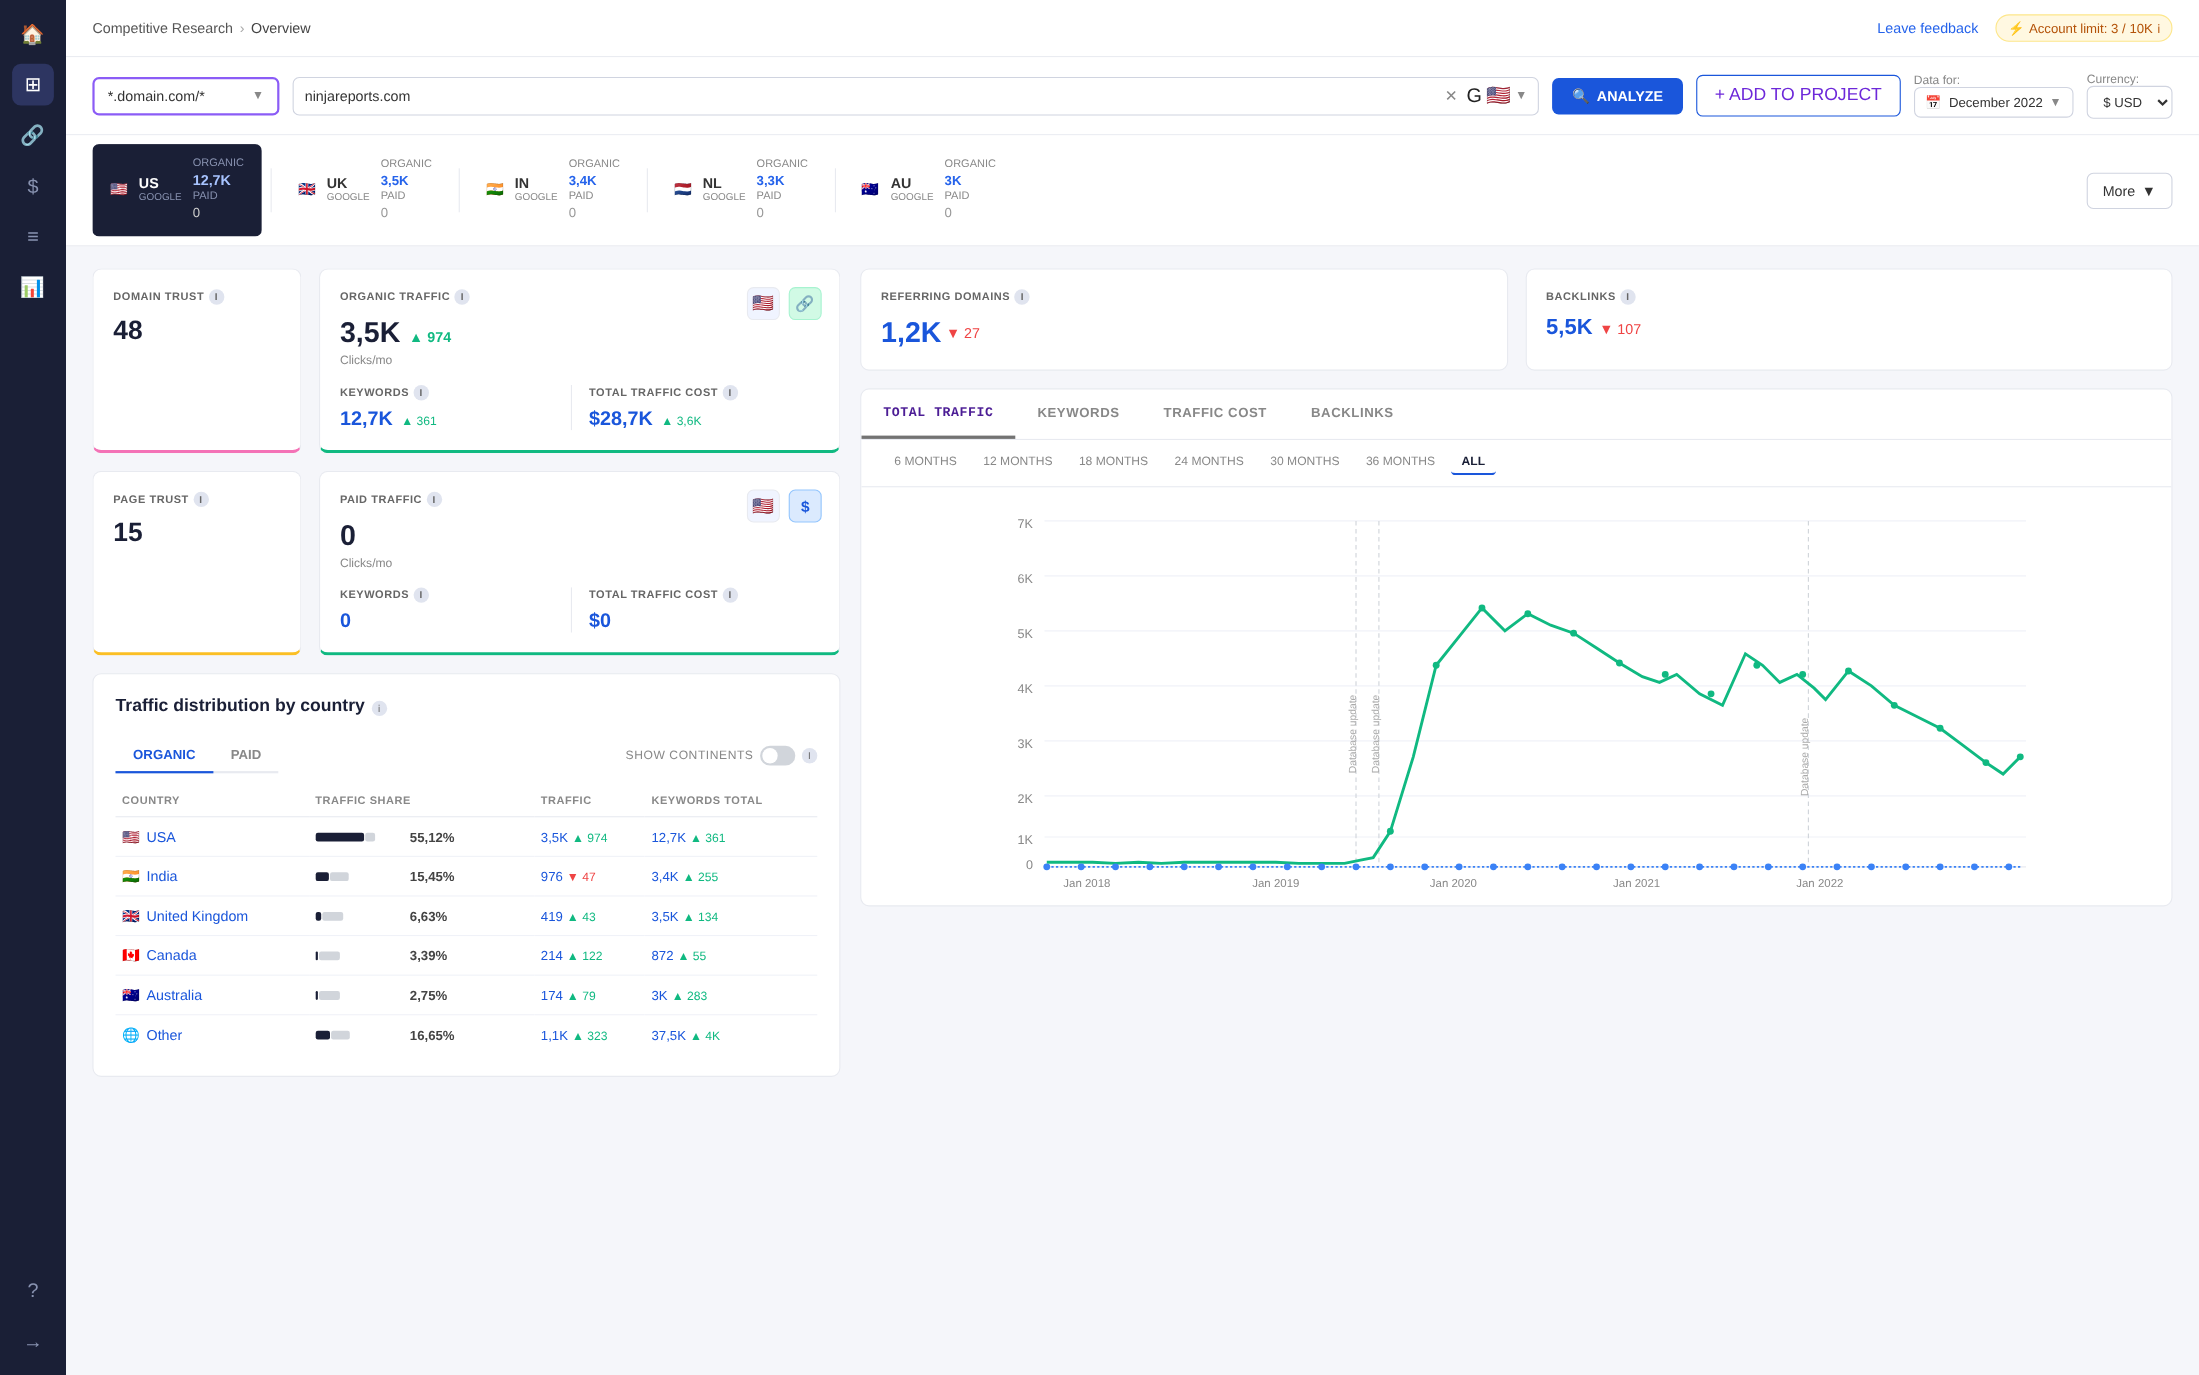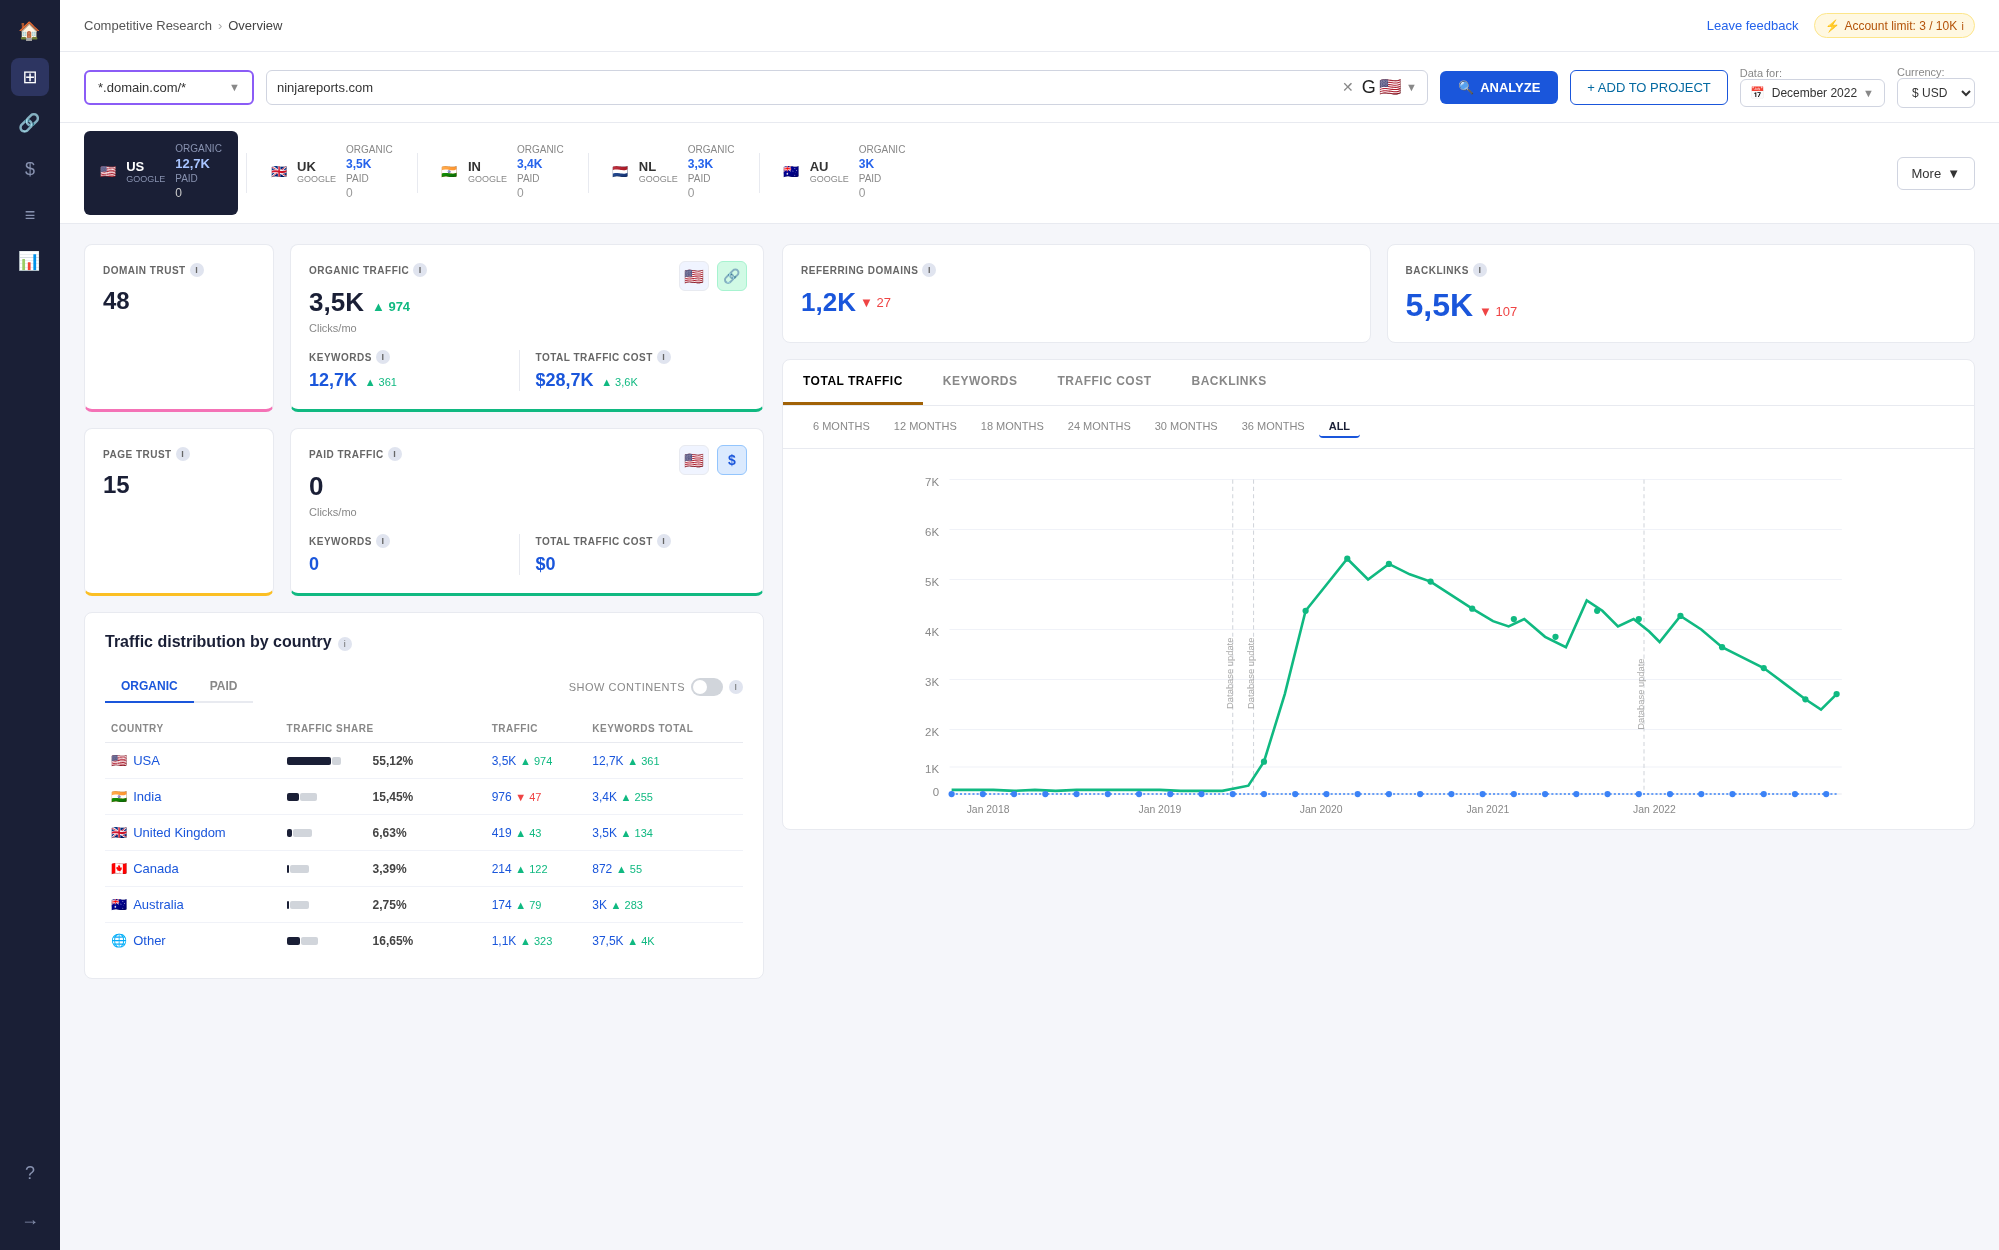--- a/index.html
+++ b/index.html
@@ -28,21 +28,21 @@
     
     .search-bar { background: #fff; padding: 14px 24px; border-bottom: 1px solid #e8eaf0; display: flex; align-items: center; gap: 12px; flex-shrink: 0; }
     .domain-select { border: 2px solid #8b5cf6; border-radius: 6px; padding: 8px 12px; font-size: 13px; background: #fff; display: flex; align-items: center; gap: 6px; min-width: 170px; cursor: pointer; color: #333; justify-content: center; }
     .domain-select .chevron { color: #888; font-size: 11px; margin-left: auto; }
     .search-input-wrap { flex: 1; position: relative; display: flex; align-items: center; border: 1px solid #d0d4e0; border-radius: 6px; background: #fff; padding: 0 10px; gap: 8px; }
     .search-input { border: none; outline: none; font-size: 13px; flex: 1; padding: 9px 0; background: transparent; color: #333; }
     .search-clear { color: #888; cursor: pointer; font-size: 14px; }
     .search-flags { display: flex; align-items: center; gap: 4px; cursor: pointer; }
     .flag-icon { font-size: 18px; }
     .analyze-btn { background: #1a56db; color: #fff; border: none; border-radius: 6px; padding: 9px 18px; font-size: 13px; font-weight: 600; cursor: pointer; display: flex; align-items: center; gap: 6px; }
-    .add-project-btn { border: 1px solid #1a56db; color: #0369a1; background: #fff; border-radius: 6px; padding: 9px 16px; font-size: 13px; cursor: pointer; display: flex; align-items: center; gap: 6px; text-align: right; }
+    .add-project-btn { border: 1px solid #1a56db; color: #6d28d9; background: #fff; border-radius: 6px; padding: 9px 16px; font-size: 16px; cursor: pointer; display: flex; align-items: center; gap: 6px; text-align: right; }
     .data-for { display: flex; flex-direction: column; margin-left: auto; }
     .data-for-label { font-size: 11px; color: #888; }
     .data-for-select { border: 1px solid #d0d4e0; border-radius: 6px; padding: 6px 10px; font-size: 12px; cursor: pointer; display: flex; align-items: center; gap: 6px; background: #fff; color: #333; }
     .currency-wrap { display: flex; flex-direction: column; }
     .currency-label { font-size: 11px; color: #888; }
     .currency-select { border: 1px solid #d0d4e0; border-radius: 6px; padding: 6px 10px; font-size: 12px; cursor: pointer; background: #fff; color: #333; }
 
     
     .country-tabs { background: #fff; border-bottom: 1px solid #e8eaf0; display: flex; align-items: center; padding: 0 24px; flex-shrink: 0; gap: 4px; }
     .country-tab { display: flex; align-items: center; gap: 10px; padding: 12px 16px; cursor: pointer; border-bottom: 3px solid transparent; min-width: 130px; }
@@ -86,21 +86,21 @@
 
     .metrics-row { display: flex; gap: 0; margin-top: 16px; }
     .metric-block { flex: 1; padding: 0; }
     .metric-block + .metric-block { border-left: 1px solid #e8eaf0; padding-left: 16px; }
     .metric-label { font-size: 10px; font-weight: 700; color: #666; text-transform: uppercase; letter-spacing: 0.5px; margin-bottom: 6px; display: flex; align-items: center; gap: 4px; }
     .metric-val { font-size: 18px; font-weight: 700; color: #1a56db; }
     .metric-delta { font-size: 11px; color: #10b981; margin-left: 4px; }
 
     .referring-val { font-size: 26px; font-weight: 700; color: #1a56db; }
     .referring-delta { color: #ef4444; font-size: 13px; margin-left: 4px; }
-    .backlinks-val { font-size: 32px; font-weight: 700; color: #1a56db; }
+    .backlinks-val { font-size: 20px; font-weight: 700; color: #1a56db; }
 
     
     .distribution-card { background: #fff; border-radius: 8px; padding: 20px; border: 1px solid #e8eaf0; }
     .section-title { font-size: 16px; font-weight: 700; color: #1a1f36; margin-bottom: 4px; }
     .section-title-row { display: flex; align-items: center; gap: 6px; margin-bottom: 16px; }
 
     .tab-nav { display: flex; gap: 0; margin-bottom: 12px; align-items: center; justify-content: space-between; }
     .tab-nav-left { display: flex; gap: 0; border-bottom: 2px solid #e8eaf0; }
     .tab-btn { padding: 8px 16px; font-size: 12px; font-weight: 600; cursor: pointer; border-bottom: 2px solid transparent; margin-bottom: -2px; color: #888; text-transform: uppercase; }
     .tab-btn.active { color: #1a56db; border-bottom: 2px solid #1a56db; }
@@ -119,21 +119,21 @@
     .pct-val { font-size: 12px; color: #444; font-weight: 600; min-width: 50px; }
     .traffic-num { color: #1a56db; font-size: 12px; }
     .delta-green { color: #10b981; font-size: 11px; }
     .delta-red { color: #ef4444; font-size: 11px; }
     .keywords-num { color: #1a56db; font-size: 12px; }
 
     
     .chart-card { background: #fff; border-radius: 8px; border: 1px solid #e8eaf0; overflow: hidden; }
     .chart-tabs { display: flex; border-bottom: 1px solid #e8eaf0; }
     .chart-tab { padding: 14px 20px; font-size: 12px; font-weight: 700; color: #888; cursor: pointer; text-transform: uppercase; letter-spacing: 0.5px; border-bottom: 3px solid transparent; }
-    .chart-tab.active { color: #000000; border-bottom: 3px solid #a16207; }
+    .chart-tab.active { color: #4c1d95; border-bottom: 3px solid #737373; font-family: Liberation Mono, monospace; }
     .chart-period-tabs { display: flex; padding: 10px 20px; gap: 4px; border-bottom: 1px solid #e8eaf0; }
     .period-btn { padding: 4px 10px; font-size: 11px; color: #888; cursor: pointer; border-radius: 4px; }
     .period-btn.active { color: #1a1f36; font-weight: 700; border-bottom: 2px solid #1a56db; }
     .chart-area { padding: 16px 20px 10px; height: 380px; position: relative; }
     svg.chart-svg { width: 100%; height: 100%; }
     .ref-card-wrap { display: flex; gap: 16px; }
 
     
     ::-webkit-scrollbar { width: 6px; }
     ::-webkit-scrollbar-track { background: #f0f2f8; }

